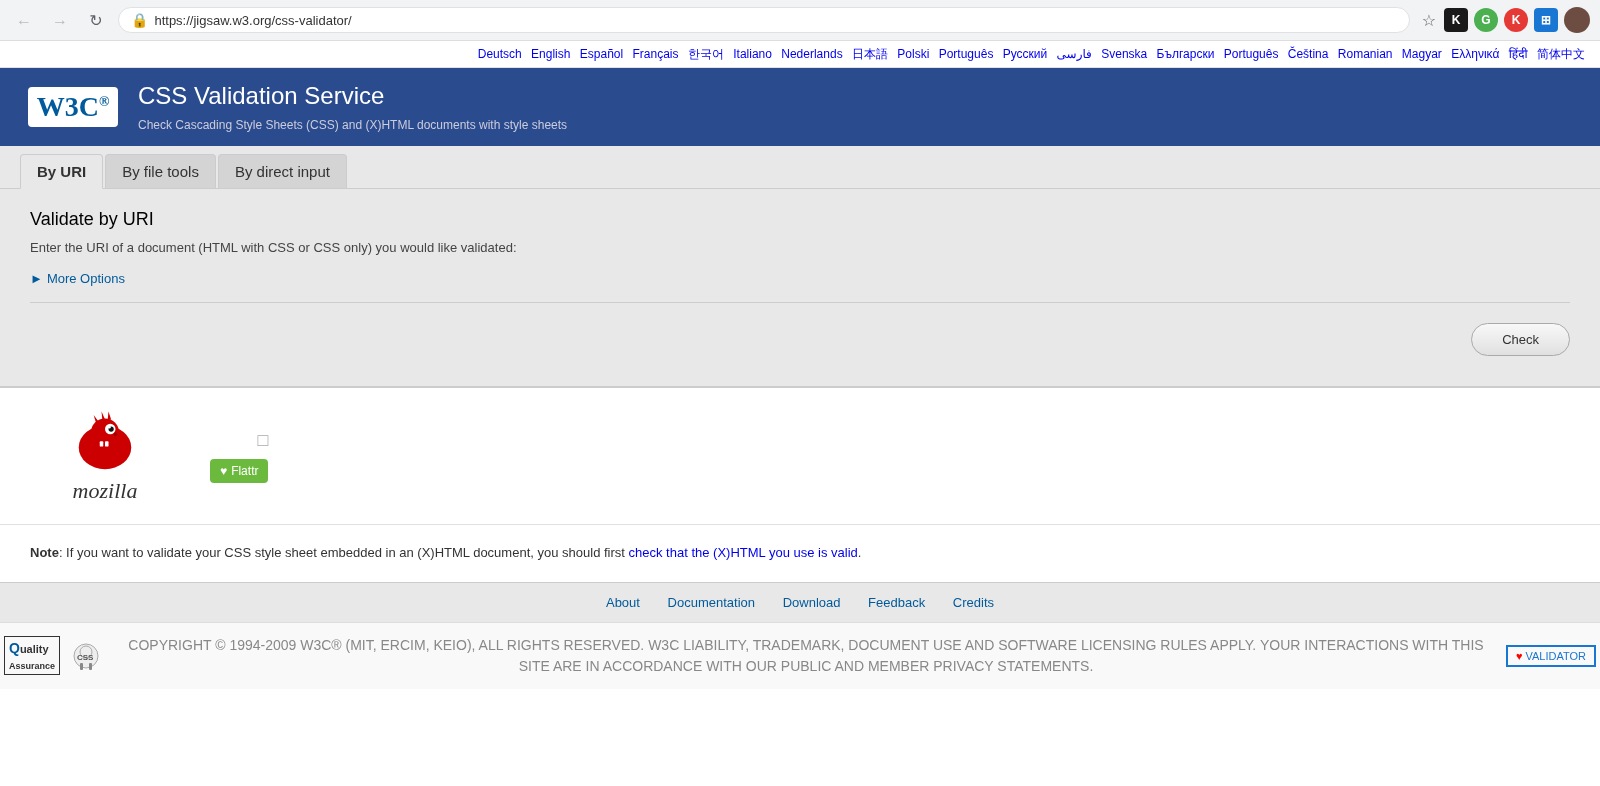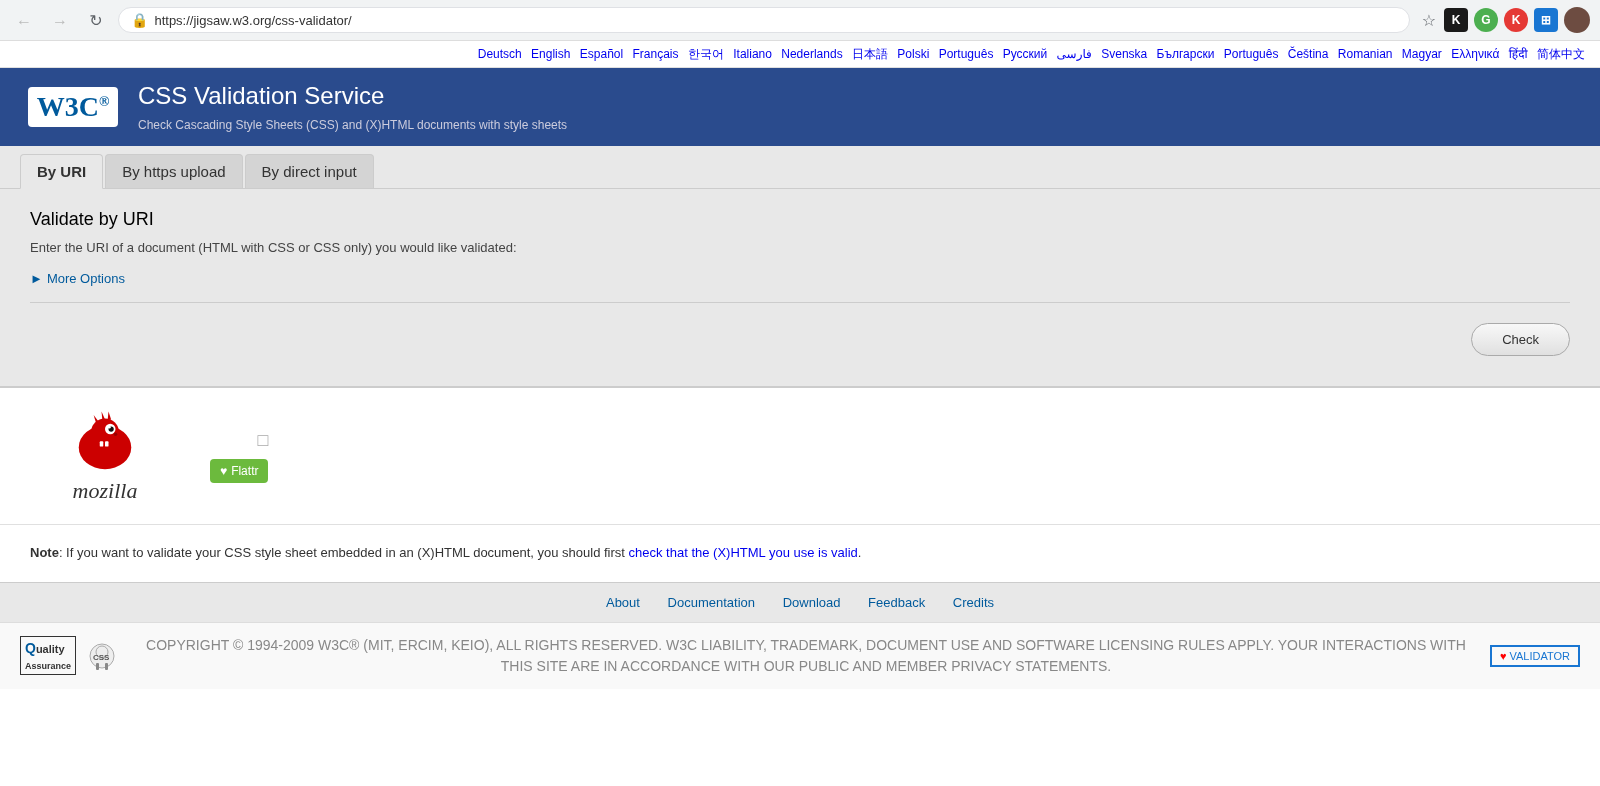--- a/index.html
+++ b/index.html
@@ -261,21 +261,21 @@
     .footer-nav a {
       color: #005a9c;
       text-decoration: none;
       margin: 0 12px;
       font-size: 13px;
     }
 
     
     .footer-bottom {
       background: #f9f9f9;
-      padding: 12px 20px;
+      padding: 12px 4px;
       display: flex;
       align-items: center;
       gap: 16px;
       border-top: 1px solid #ddd;
     }
     .footer-logos {
       display: flex;
       gap: 6px;
       align-items: center;
     }
@@ -363,21 +363,21 @@
     <div class="w3c-logo-text">W3C<sup>®</sup></div>
   </div>
   <div class="site-header-text">
     <div class="site-header-title">CSS Validation Service</div>
     <div class="site-header-subtitle">Check Cascading Style Sheets (CSS) and (X)HTML documents with style sheets</div>
   </div>
 </div>
 
 <div class="tabs-container">
   <div class="tab active">By URI</div>
-  <div class="tab">By https upload</div>
+  <div class="tab">By file tools</div>
   <div class="tab">By direct input</div>
 </div>
 
 <div class="main-content">
   <h2 class="section-title">Validate by URI</h2>
   <p class="section-desc">Enter the URI of a document (HTML with CSS or CSS only) you would like validated:</p>
   <a class="more-options">
     <span>►</span>
     <span>More Options</span>
   </a>

